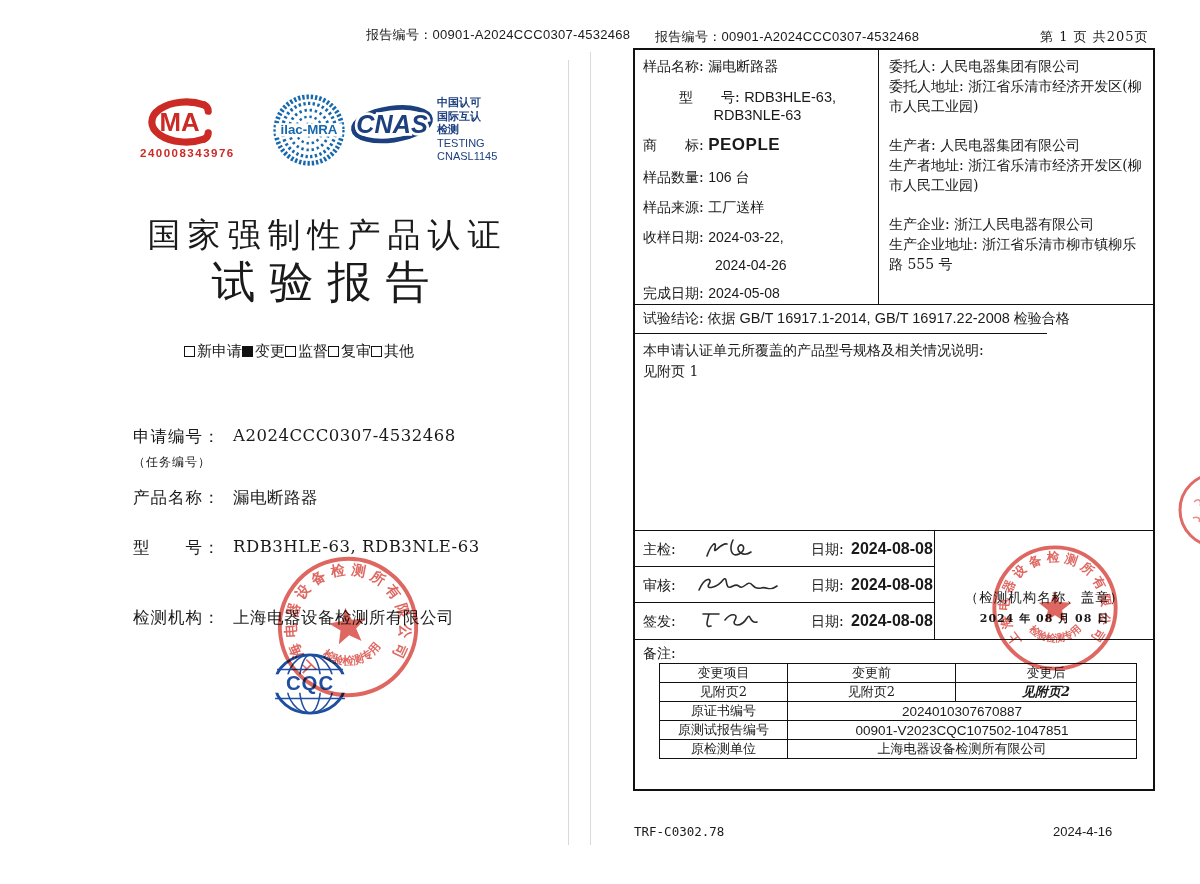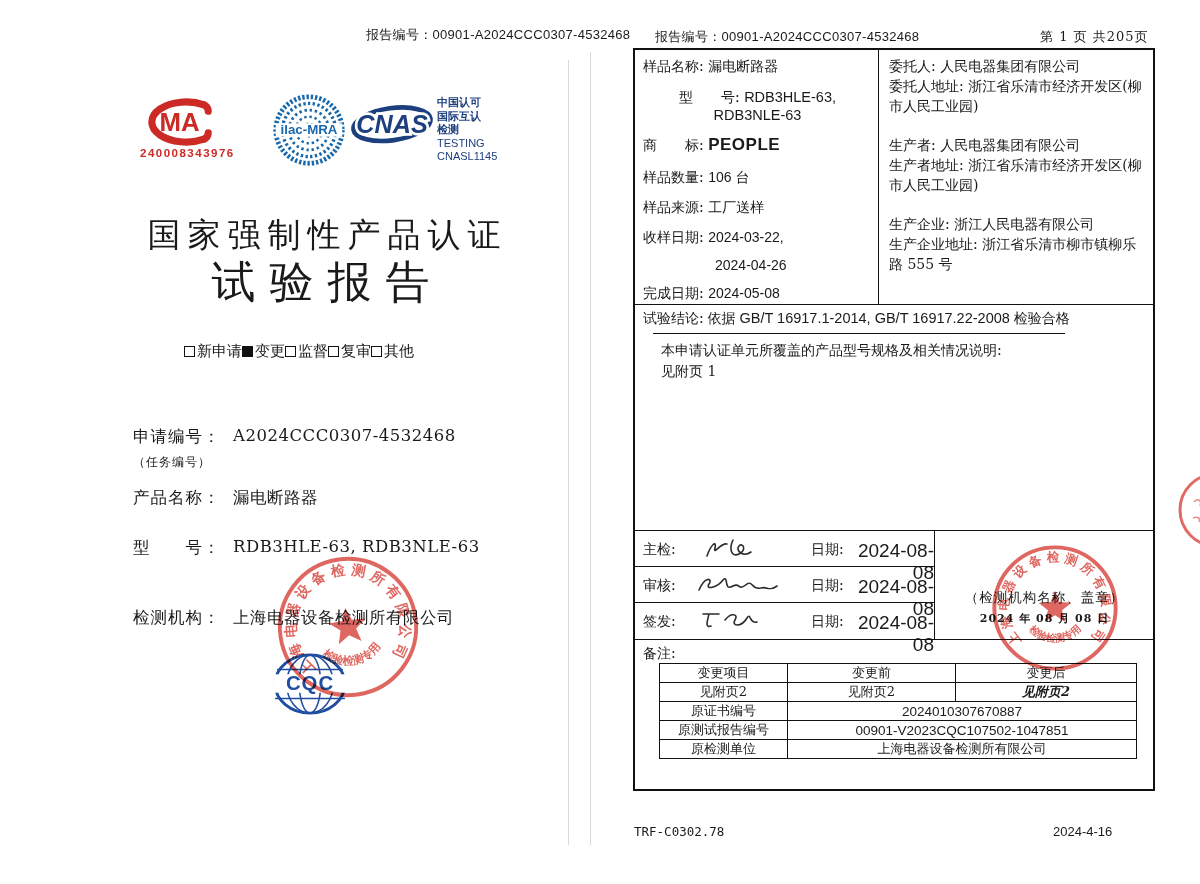--- a/index.html
+++ b/index.html
@@ -29,25 +29,25 @@
   .rptno-r{left:655px;top:28px;font-size:13px;letter-spacing:.3px;}
   .pageinfo{left:1040px;top:28px;font-size:13px;letter-spacing:1px;}
   .tbl{left:633px;top:48px;width:522px;height:743px;border:2px solid #111;box-sizing:border-box;}
   .cell{position:absolute;box-sizing:border-box;}
   .sampcell{left:0;top:0;width:243px;height:254px;padding:4px 6px 0 8px;font-size:14px;}
   .clientcell{left:243px;top:0;width:275px;height:254px;border-left:1.5px solid #111;
               padding:4px 8px 0 10px;font-size:14px;line-height:20px;}
   .sampcell p{margin:0;line-height:17px;}
   .clientcell p{margin:0;}
   .concl{left:0;top:254px;width:518px;height:29px;border-top:1.5px solid #111;padding:5px 1px 0 8px;font-size:14px;}
-  .coverage{left:18px;top:283px;width:412px;height:197px;border-top:1.5px solid #111;padding:6px 0 0 8px;font-size:14px;line-height:21px;}
+  .coverage{left:0;top:283px;width:412px;height:197px;border-top:1.5px solid #111;padding:6px 0 0 8px;font-size:14px;line-height:21px;}
   .sigrow{left:0;width:299px;height:36px;border-top:1.5px solid #111;font-size:14px;}
   .sigrow .role{position:absolute;left:8px;top:10px;}
   .sigrow .dlabel{position:absolute;left:176px;top:10px;}
-  .sigrow .dval{position:absolute;left:216px;top:9px;font-weight:normal;font-size:19px;text-align:right;}
+  .sigrow .dval{position:absolute;left:216px;top:9px;font-weight:bold;font-size:16px;text-align:right;}
   .sigsvg{position:absolute;left:58px;top:3px;}
   .stampcell{left:299px;top:480px;width:219px;height:109px;border-top:1.5px solid #111;border-left:1.5px solid #111;}
   .stampcell .cap{position:absolute;left:0;top:58px;width:219px;text-align:center;font-size:13.5px;letter-spacing:1px;}
   .stampcell .cdate{position:absolute;left:0;top:80px;width:219px;text-align:center;font-size:11px;font-weight:bold;letter-spacing:1px;}
   .remark{left:0;top:589px;width:518px;height:178px;border-top:1.5px solid #111;font-size:13.5px;}
   .remark .rlabel{position:absolute;left:8px;top:5px;font-size:14px;}
   .rtable{position:absolute;left:24px;top:23px;border-collapse:collapse;table-layout:fixed;}
   .rtable td{border:1px solid #111;text-align:center;padding:0;height:18px;font-size:13px;
              font-family:"DejaVu Serif",serif;overflow:hidden;white-space:nowrap;}
   .rtable .v{font-family:"Liberation Sans",sans-serif;font-size:13.5px;}

